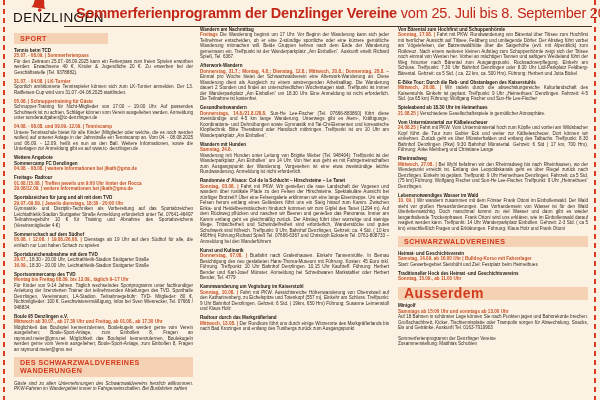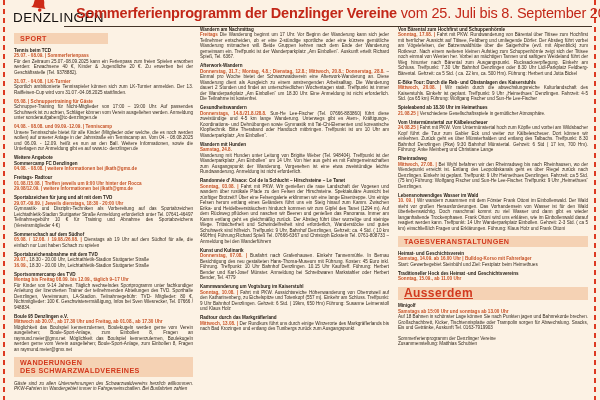--- a/index.html
+++ b/index.html
@@ -20,21 +20,21 @@
   .header-rule{position:absolute;left:64px;right:8px;top:26px;height:1px;background:#453528;}
 
   
   .col{position:absolute;top:23px;font-size:4.6px;line-height:5.5px;}
   .col-left{left:14px;width:179px;padding-top:5px;}
   .col-middle{left:200px;width:189px;}
   .col-right{left:398px;width:190px;}
 
   .section-box{background:#f5d2b4;color:#d23a1f;font-weight:700;font-size:7.2px;line-height:8.4px;
                padding:1.5px 4px 1.5px 6px;margin:5px 0 3.5px;letter-spacing:.4px;}
-  .section-big{font-size:12px;line-height:10px;text-decoration:underline;}
+  .section-big{font-size:14px;line-height:10px;}
   .h{font-weight:700;color:#221a12;margin-top:3.5px;}
   .d{font-weight:700;color:#c75327;margin-top:3.5px;}
   .d-inline{font-weight:700;color:#c75327;}
   .h + .d, .h + .h, .d + .d{margin-top:0;}
   .p{text-align:justify;}
   .pi{font-style:italic;}
   .gap{margin-top:5px;}
 </style>
 </head>
 <body>
@@ -79,22 +79,22 @@
       <div class="h">Sportabzeichenabnahme mit dem TVD</div>
       <div class="p"><span class="d-inline">29.07.,</span> 18.30 - 20.00 Uhr, Leichtathletik-Stadion Stuttgarter Straße</div>
       <div class="p"><span class="d-inline">16.09.,</span> 18.30 - 20.00 Uhr, Leichtathletik-Stadion Stuttgarter Straße</div>
       <div class="h">Sportsommercamp des TVD</div>
       <div class="d">Montag bis Freitag 08.09. bis 12.09., täglich 9–17 Uhr</div>
       <div class="p">Für Kinder von 9-14 Jahren. Täglich wechselndes Sportprogramm unter fachkundiger Anleitung der lizenzierten Trainer der teilnehmenden Abteilungen des TVD. Sporthalle Denzlingen, Vereinsraum, LA-Stadion. Teilnahmegebühr: TVD- Mitglieder: 80 €, Nichtmitglieder: 100 €. Geschwisterermäßigung, Infos bei Sven Wiesrecker, Tel. 07666 / 948834.</div>
       <div class="h">Boule 95 Denzlingen e.V.</div>
       <div class="d">Mittwoch ab 30.07., ab 17.30 Uhr und Freitag, ab 01.08., ab 17.30 Uhr</div>
       <div class="p">Möglichkeit das Boulspiel kennenzulernen, Boulekugeln werden gerne vom Verein ausgeliehen; Boule-Sport-Anlage, zum Einbollen 8, Fragen an raymund.meier@gmx.net Möglichkeit das Boulspiel kennenzulernen, Boulekugeln werden gerne vom Verein ausgeliehen; Boule-Sport-Anlage, zum Einbollen 8, Fragen an raymund.meier@gmx.net</div>
       <div class="section-box">
+        <div class="section-line">DES SCHWARZWALDVEREINES</div>
         <div class="section-line">WANDERUNGEN</div>
-        <div class="section-line">DES SCHWARZWALDVEREINES</div>
       </div>
       <div class="p pi">Gäste sind zu allen Unternehmungen des Schwarzwaldvereins herzlich willkommen. PKW-Fahrten im Wandergebiet immer in Fahrgemeinschaften. Bei Busfahrten zahlen</div>
     </div>
   <div class="col col-middle">
       <div class="h">Wandern am Nachmittag</div>
       <div class="p"><span class="d-inline">Freitags</span> Die Wanderung beginnt um 17 Uhr. Vor Beginn der Wanderung kann sich jeder Teilnehmer entscheiden, ob er eine 2-stündige sportliche oder eine kürzere gemütliche Wanderung mitmachen will. Beide Gruppen kehren nach dem Ende der Wanderung gemeinsam ein. Treffpunkt ist der Wanderparkplatz „Am Einbollen“. Auskunft erteilt Richard Spieß, Tel. 6367.</div>
       <div class="h">Afterwork-Wandern</div>
       <div class="p"><span class="d-inline">Donnerstag, 31.7.; Montag, 4.8.; Dienstag, 12.8.; Mittwoch, 20.8.; Donnerstag, 28.8.</span> – Einmal pro Woche bietet der Schwarzwaldverein eine Afterwork-Wanderung an. Diese Wanderung dient als Ausgleich zu einem anstrengenden Arbeitsalltag. Die Wanderung dauert 2 Stunden und findet an unterschiedlichen Wochentagen statt. Treffpunkt ist immer der Wanderparkplatz „Am Einbollen“ um 18.30 Uhr. Eine Anmeldung ist nicht erforderlich. Die Teilnahme ist kostenfrei.</div>
       <div class="h">Gesundheitswandern</div>
       <div class="p"><span class="d-inline">Donnerstags, 14.8./21.8./28.8.</span> Sun-He Lee-Fischer (Tel. 07666-883860) führt diese zweistündige und 4-5 km lange Wanderung. Unterwegs gibt es Atem-, Kräftigungs-, Koordinations- und Dehnübungen sowie Gymnastik mit Tai-Chi-Elementen und koreanische Klopftechnik. Bitte Theraband oder Handtuch mitbringen. Treffpunkt ist um 10 Uhr am Wanderparkplatz „Am Einbollen“.</div>
@@ -117,21 +117,21 @@
       <div class="p"><span class="d-inline">Mittwoch, 20.08. | </span>Wir radeln durch die abwechslungsreiche Kulturlandschaft des Kaiserstuhls. Einkehr ist geplant. Treffpunkt: 9 Uhr „Heimethues“ Denzlingen. Fahrzeit: 4-5 Std. (ca 65 km) Führung: Wolfgang Fischer und Sun-He Lee-Fischer</div>
       <div class="h">Spieleabend ab 18.30 Uhr im Heimethues</div>
       <div class="p"><span class="d-inline">21.08.25 | </span>Verschiedene Gesellschaftsspiele in gemütlicher Atmosphäre.</div>
       <div class="h">Vom Untermünstertal zur Kälbelescheuer</div>
       <div class="p"><span class="d-inline">24.08.25 | </span>Fahrt mit PKW. Vom Untermünstertal hoch zum Köpfle und vorbei am Wildsbacher Kopf führt die Tour zum Gabler Eck und weiter zur Kälbelescheuer. Dort können wir einkehren. Zurück geht es über Münsterhalden und entlang des Talbachs. Treffpunkt: 8.30 Bahnhof Denzlingen (Pkw) 9:30 Bahnhof Münstertal. Gehzeit: 6 Std ( 17 km, 700 Hm). Führung: Anke Meinberg und Christiane Lange</div>
       <div class="h">Rheinradweg</div>
       <div class="p"><span class="d-inline">Mittwoch, 27.08. | </span>Bei Wyhl befahren wir den Rheinradweg bis nach Rheinhausen, wo der Wendepunkt erreicht ist. Entlang des Leopoldskanals geht es über Riegel zurück nach Denzlingen. Einkehr ist geplant. Treffpunkt: 9 Uhr Heimethues Denzlingen. Fahrzeit: ca 5 Std. (75 km) Führung: Wolfgang Fischer und Sun-He Lee-Fischer. Treffpunkt: 9 Uhr „Heimethues“ Denzlingen.</div>
       <div class="h">Lebensnotwendiges Wasser im Wald</div>
       <div class="p"><span class="d-inline">10. 09. | </span>Wir wandern zusammen mit dem Förster Frank Ottoni im Einbollenwald. Der Wald steht vor großen Herausforderungen. Das Vorhandensein von Wasser ist für den Wald überlebenswichtig. Doch manchmal kommt zu viel Wasser und dann gibt es wieder langanhaltende Trockenphasen. Frank Ottoni wird uns erklären, wie im Einbollenwald darauf reagiert werden kann. Treffpunkt: 14 Uhr Wanderparkplatz Einbollen. Gehzeit: 2-3 Std. ( ca 5 km) einschließlich Fragen und Erklärungen. Führung: Klaus Holz und Frank Ottoni</div>
       <div class="section-box">
-        <div class="section-line">TAGESVERANSTALTUNGEN</div>
+        <div class="section-line">SCHWARZWALDVEREINES</div>
       </div>
       <div class="h">Heimat- und Geschichtsverein</div>
       <div class="d">Samstag, 14.09. ab 16.00 Uhr | Bulldog-Korso mit Fahrerlager</div>
       <div class="p">Start: Gewerbegebiet Steinbühl und Ziel: Festplatz beim Heimethues</div>
       <div class="h">Traditioneller Hock des Heimat -und Geschichtsvereins</div>
       <div class="d">Sonntag, 15.09., ab 11.00 Uhr</div>
       <div class="section-box section-big">
         <div class="section-line">Ausserdem</div>
       </div>
       <div class="h">Minigolf</div>

